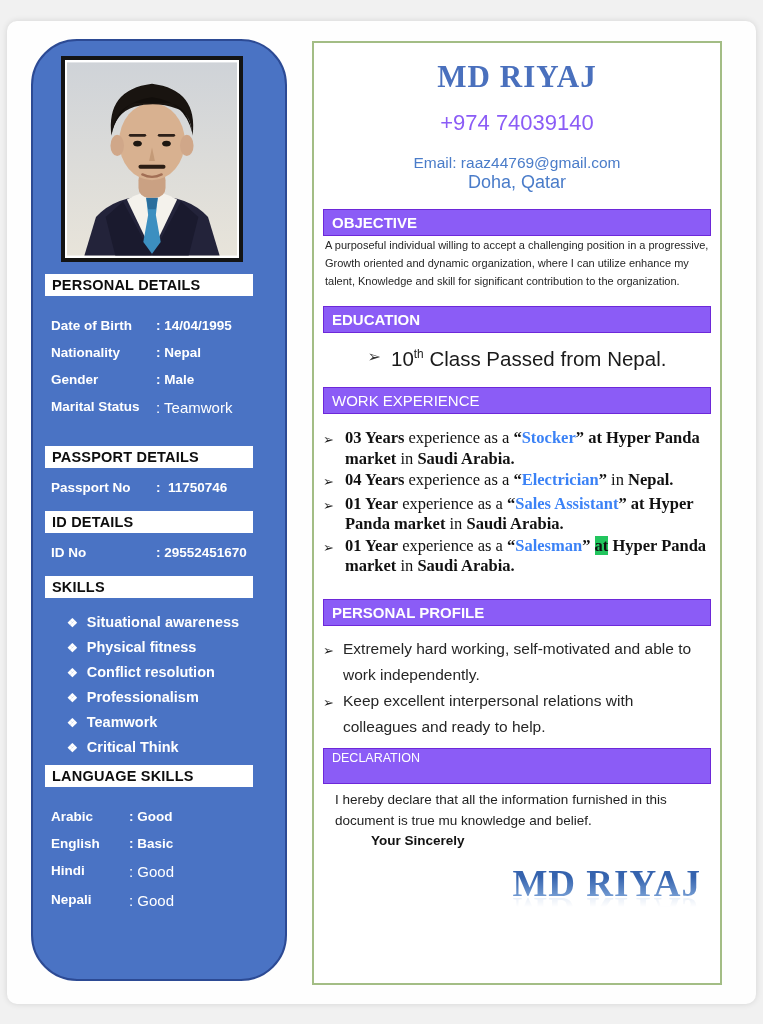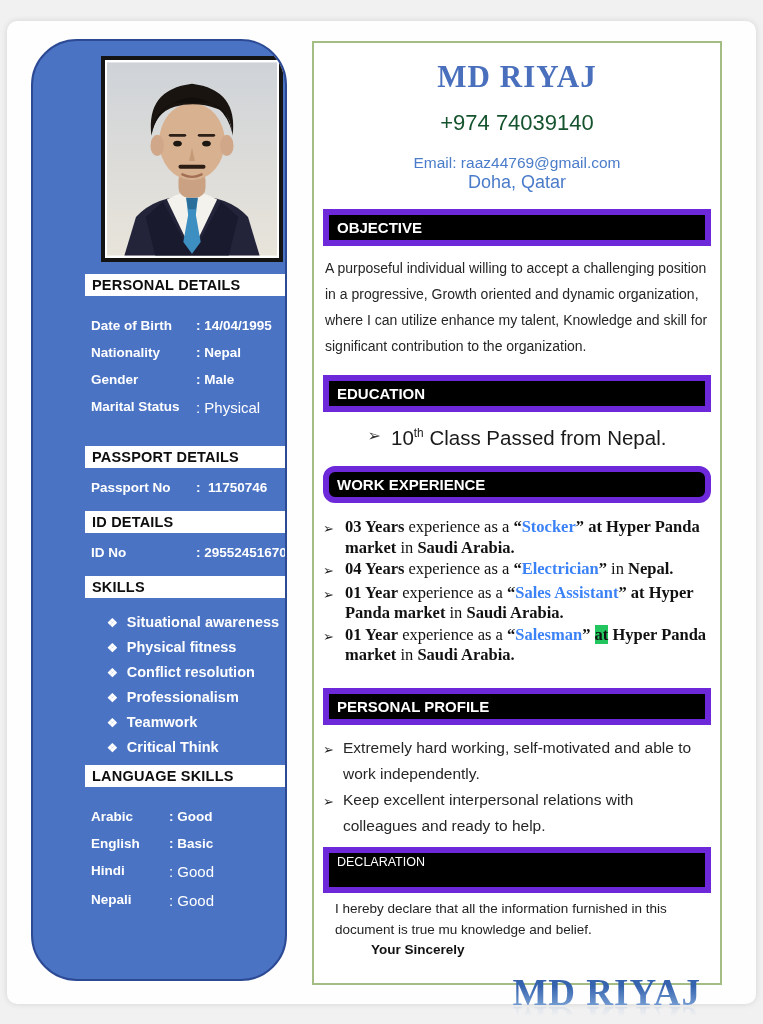--- a/index.html
+++ b/index.html
@@ -4,21 +4,21 @@
 <style>
   * { margin:0; padding:0; box-sizing:border-box; }
   body { background:#e9e9e9; font-family:"Liberation Sans", sans-serif; }
   .canvas { position:relative; width:763px; height:1024px; background:#f1f1f1; overflow:hidden; }
   .sheet { position:absolute; left:7px; right:7px; top:21px; bottom:20px;
            background:#fefefe; border-radius:10px; box-shadow:0 0 6px rgba(0,0,0,.12); }
 
   
   .sidebar { position:absolute; left:24px; top:18px; width:256px; height:942px;
              background:#4a73c4; border:2px solid #2c4a94; border-radius:46px;
-             color:#fff; overflow:hidden;padding-left:40px; }
+             color:#fff; overflow:hidden; }
   .photo-frame { width:182px; height:206px; margin:15px auto 0 28px;
                  background:#fff; border:4px solid #141414; padding:2px; }
   .photo-frame svg { width:100%; height:100%; display:block; }
   .side-bar-title { background:#fff; color:#0d0d0d; font-weight:bold; font-size:14.5px;
                     width:208px; margin-left:12px; padding:3px 0 3px 7px; letter-spacing:.2px; }
   .kv-row { display:flex; margin:12px 0 0 18px; font-size:13.5px; font-weight:bold; }
   .kv-row .k { width:105px; flex:none; }
   .kv-row.lang .k { width:78px; }
   .kv-row .v { white-space:pre; }
   .v.lite { font-weight:normal; font-size:15px; }
@@ -27,30 +27,30 @@
   .skill-item .diamond { font-size:12px; margin-right:9px; }
 
   .mt22{margin-top:22px} .mt30{margin-top:30px} .mt14{}
   .mt16{margin-top:16px} .mt10{margin-top:10px} .mt12{margin-top:12px}
 
   
   .main { position:absolute; left:305px; top:20px; width:410px; height:944px;
           border:2px solid #a3bd85; background:#fff; padding:10px 9px 0 9px; }
   .c-name { text-align:center; font-family:"Liberation Serif", serif; font-weight:bold;
             font-size:31px; color:#4a70bd; margin-top:6px; letter-spacing:1px; }
-  .c-phone { text-align:center; font-size:22px; color:#14532d; margin-top:15px; }
+  .c-phone { text-align:center; font-size:22px; color:#8b5cf6; margin-top:15px; }
   .c-email { text-align:center; font-size:15.5px; color:#4a7cc9; margin-top:18px; }
   .c-loc   { text-align:center; font-size:18px; color:#4a7cc9; margin-top:0; }
 
-  .navy-bar { background:#000000; color:#fff; font-weight:bold; font-size:15px;
-              padding:4px 0 4px 8px; margin-top:16px; border:6px solid #6d28d9; }
-  .navy-bar.thin { font-weight:bold;border-radius:12px; }
+  .navy-bar { background:#8b5cf6; color:#fff; font-weight:bold; font-size:15px;
+              padding:4px 0 4px 8px; margin-top:16px; border:1px solid #6d28d9; }
+  .navy-bar.thin { font-weight:normal; }
   .navy-bar.small { font-size:12.5px; padding:2px 0 18px 8px; font-weight:normal; }
 
-  .obj-text { font-size:14px; line-height:26px; color:#262626; margin-top:9px; padding:0 2px; }
+  .obj-text { font-size:11px; line-height:18px; color:#262626; padding:0 2px; }
 
   .edu-line { display:flex; justify-content:center; font-size:20.5px; color:#1a1a1a;
               margin:14px 0 4px 0; }
   .edu-line .marker { margin-right:10px; font-size:16px; color:#333; }
   .sup { vertical-align:super; font-size:0.58em; }
 
   .wx-list { margin-top:14px; font-family:"Liberation Serif", serif; font-size:16.5px;
              line-height:20.5px; color:#111; }
   .wx-item { display:flex; margin-bottom:1px; }
   .wx-item .marker { width:22px; flex:none; font-size:13px; padding-top:2px;
@@ -130,21 +130,21 @@
       <div class="kv-row">
         <span class="k">Nationality</span>
         <span class="v">: Nepal</span>
       </div>
       <div class="kv-row">
         <span class="k">Gender</span>
         <span class="v">: Male</span>
       </div>
       <div class="kv-row">
         <span class="k">Marital Status</span>
-        <span class="v lite">: Physical</span>
+        <span class="v lite">: Teamwork</span>
       </div>
 
       <div class="side-bar-title mt30">PASSPORT DETAILS</div>
       <div class="kv-row mt14">
         <span class="k">Passport No</span>
         <span class="v">:  11750746</span>
       </div>
 
       <div class="side-bar-title mt16">ID DETAILS</div>
       <div class="kv-row mt14">

